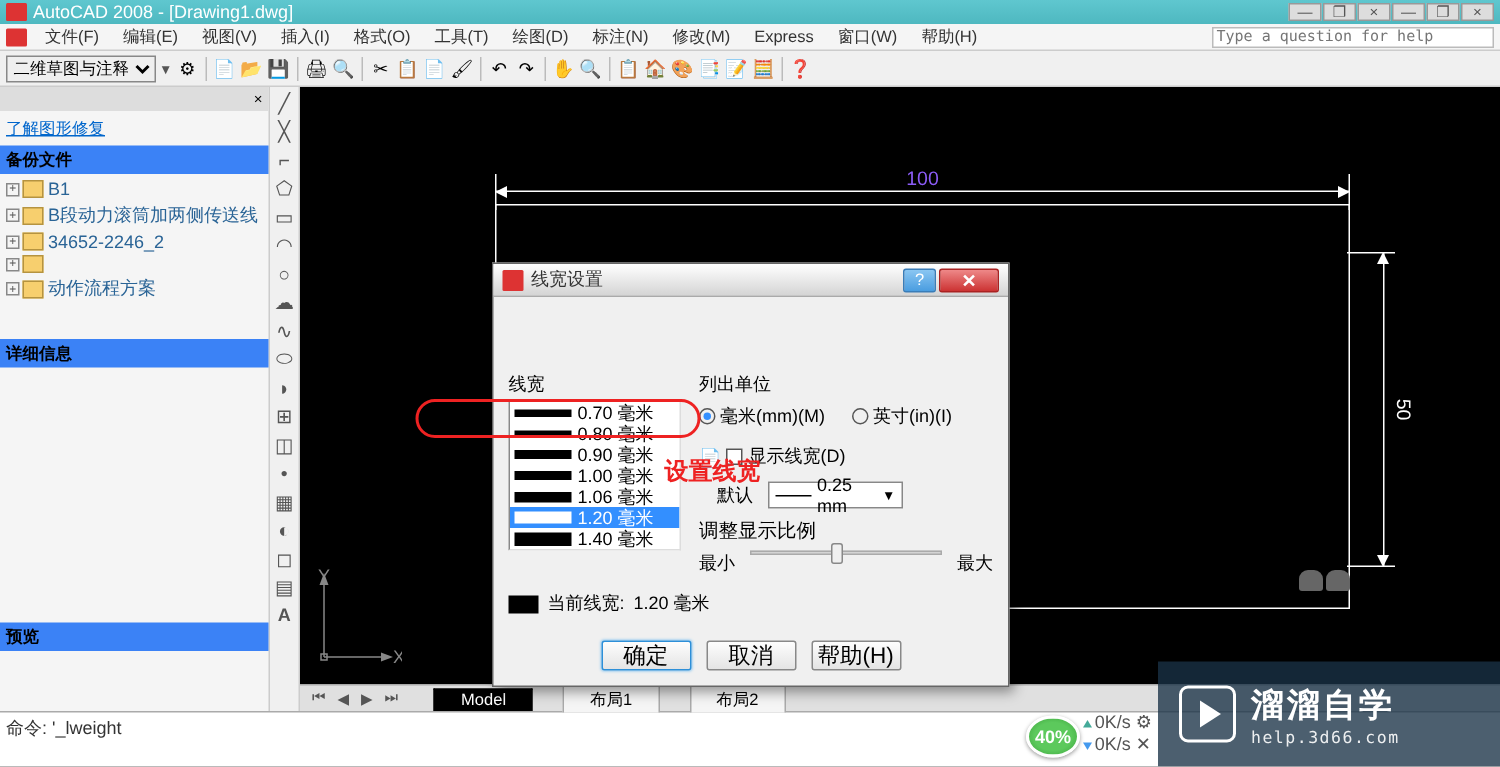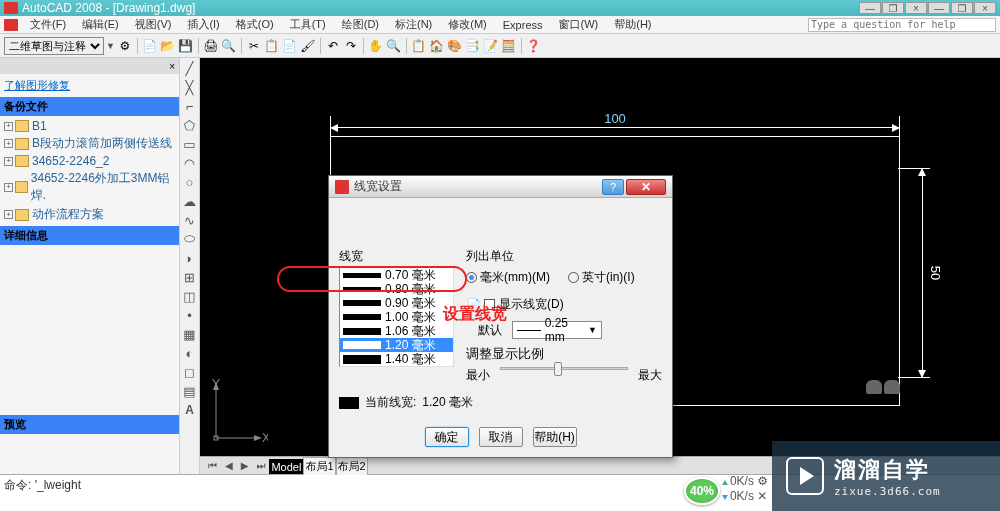--- a/index.html
+++ b/index.html
@@ -36,34 +36,34 @@
     .side-icon { width: 16px; height: 16px; display: flex; align-items: center; justify-content: center; font-size: 13px; color: #555; }
     
     .canvas-area { flex: 1; display: flex; flex-direction: column; position: relative; }
     .drawing { flex: 1; background: #000; position: relative; }
     .rect-outer { position: absolute; left: 130px; top: 78px; width: 570px; height: 270px; border: 1px solid #fff; }
     .dim-top { position: absolute; left: 130px; top: 58px; width: 570px; height: 20px; }
     .dim-top .line { position: absolute; bottom: 8px; left: 0; right: 0; border-top: 1px solid #fff; }
     .dim-top .arrow-l, .dim-top .arrow-r { position: absolute; bottom: 4px; width: 0; height: 0; border-top: 4px solid transparent; border-bottom: 4px solid transparent; }
     .dim-top .arrow-l { left: 0; border-right: 8px solid #fff; }
     .dim-top .arrow-r { right: 0; border-left: 8px solid #fff; }
-    .dim-top .txt { position: absolute; left: 50%; transform: translateX(-50%); bottom: 10px; color: #7dd3fc; font-size: 13px; }
+    .dim-top .txt { position: absolute; left: 50%; transform: translateX(-50%); bottom: 10px; color: #8b5cf6; font-size: 13px; }
     .dim-top .ext { position: absolute; top: 0; bottom: -4px; width: 1px; background: #fff; }
     .dim-right { position: absolute; right: -30px; top: 78px; width: 30px; height: 270px; left: auto; }
     .dim-right { position: absolute; left: 704px; top: 110px; width: 30px; height: 210px; }
     .dim-right .line { position: absolute; left: 18px; top: 0; bottom: 0; border-left: 1px solid #fff; }
     .dim-right .arrow-t, .dim-right .arrow-b { position: absolute; left: 14px; width: 0; height: 0; border-left: 4px solid transparent; border-right: 4px solid transparent; }
     .dim-right .arrow-t { top: 0; border-bottom: 8px solid #fff; }
     .dim-right .arrow-b { bottom: 0; border-top: 8px solid #fff; }
     .dim-right .txt { position: absolute; left: 24px; top: 50%; transform: translateY(-50%); color: #fff; font-size: 13px; writing-mode: vertical-rl; }
     .dim-right .ext { position: absolute; left: -6px; right: 4px; height: 1px; background: #fff; }
     
     .tabs { background: #e0e0e0; height: 18px; display: flex; align-items: center; border-top: 1px solid #aaa; padding-left: 4px; gap: 0; }
     .tab-nav { padding: 0 4px; font-size: 10px; color: #555; }
-    .tab { padding: 1px 1px; font-size: 11px; border: 1px solid #aaa; border-bottom: none; background: #f5f5f5; margin-top: 1px; }
+    .tab { padding: 1px 17px; font-size: 11px; border: 1px solid #aaa; border-bottom: none; background: #f5f5f5; margin-top: 1px; margin-left: 20px; }
     .tab.active { background: #000; color: #fff; border-color: #000; }
     
     .cmd-area { height: 40px; background: #fff; border-top: 1px solid #aaa; border-bottom: 1px solid #aaa; padding: 2px 4px; font-family: "SimSun", monospace; font-size: 12px; color: #333; overflow: hidden; }
     .cmd-line { white-space: pre; }
     
     
     .dialog { position: absolute; left: 328px; top: 175px; width: 345px; background: #f0f0f0; border: 1px solid #666; box-shadow: 3px 3px 8px rgba(0,0,0,0.4); }
     .dlg-title { background: linear-gradient(#fff, #d4d4d4); height: 22px; display: flex; align-items: center; padding: 0 6px; font-size: 12px; color: #333; border-bottom: 1px solid #aaa; }
     .dlg-title .icon { width: 14px; height: 14px; background: #d33; margin-right: 5px; border-radius: 1px; }
     .dlg-title .controls { margin-left: auto; display: flex; }
@@ -90,21 +90,21 @@
     .default-combo { width: 90px; height: 18px; border: 1px solid #888; background: #fff; display: flex; align-items: center; padding: 0 4px; font-size: 10px; gap: 4px; font-family: monospace; }
     .default-combo .bar { width: 28px; height: 1px; background: #000; }
     .default-combo .dd { margin-left: auto; font-size: 9px; }
     .scale-label { font-size: 13px; margin-bottom: 4px; }
     .slider-row { display: flex; align-items: flex-start; gap: 6px; font-size: 12px; }
     .slider-track { flex: 1; height: 3px; background: #d4d4d4; border: 1px solid #aaa; position: relative; margin: 0 4px; }
     .slider-thumb { position: absolute; left: 42%; top: -6px; width: 8px; height: 14px; background: #f0f0f0; border: 1px solid #888; border-radius: 2px; }
     .current-row { display: flex; align-items: center; gap: 6px; font-size: 12px; margin-top: 10px; font-family: "SimSun", monospace; }
     .current-row .swatch { width: 20px; height: 12px; background: #000; }
     .dlg-buttons { display: flex; justify-content: center; gap: 10px; padding: 8px 0 10px; }
-    .dlg-btn { width: 44px; height: 20px; border: 1px solid #888; background: linear-gradient(#fdfdfd, #e4e4e4); font-size: 12px; border-radius: 2px; }
+    .dlg-btn { width: 60px; height: 20px; border: 1px solid #888; background: linear-gradient(#fdfdfd, #e4e4e4); font-size: 15px; border-radius: 2px; }
     .dlg-btn.primary { border: 1px solid #2d8fd8; box-shadow: 0 0 2px #6cb9f0; }
     
     .annotation-oval { position: absolute; left: 277px; top: 266px; width: 190px; height: 26px; border: 2px solid #e22; border-radius: 14px; pointer-events: none; z-index: 20; }
     .annotation-text { position: absolute; left: 443px; top: 304px; color: #e22; font-size: 16px; font-weight: bold; z-index: 20; pointer-events: none; }
     
     .watermark { position: absolute; right: 0; bottom: 0; width: 228px; height: 70px; background: rgba(25,50,70,0.78); display: flex; align-items: center; gap: 10px; padding: 0 14px; color: #fff; z-index: 30; }
     .wm-icon { width: 38px; height: 38px; border: 2px solid #fff; border-radius: 6px; display: flex; align-items: center; justify-content: center; }
     .wm-play { width: 0; height: 0; border-left: 14px solid #fff; border-top: 9px solid transparent; border-bottom: 9px solid transparent; margin-left: 3px; }
     .wm-text { display: flex; flex-direction: column; }
     .wm-big { font-size: 22px; font-weight: bold; letter-spacing: 2px; }
@@ -205,21 +205,20 @@
           <span>B段动力滚筒加两侧传送线</span>
         </div>
       <div class="tree-item">
           <span class="plus">+</span>
           <span class="folder"></span>
           <span>34652-2246_2</span>
         </div>
       <div class="tree-item">
           <span class="plus">+</span>
           <span class="folder"></span>
-          <span>34652-2246外加工3MM铝焊.</span>
         </div>
       <div class="tree-item">
           <span class="plus">+</span>
           <span class="folder"></span>
           <span>动作流程方案</span>
         </div>
     </div>
     <div class="palette-section">详细信息</div>
     <div class="palette-flex"></div>
     <div class="palette-section">预览</div>
@@ -392,21 +391,21 @@
 
 <div class="annotation-oval"></div>
 <div class="annotation-text">设置线宽</div>
 
 <div class="watermark">
   <div class="wm-icon">
       <div class="wm-play"></div>
     </div>
   <div class="wm-text">
     <span class="wm-big">溜溜自学</span>
-    <span class="wm-small">zixue.3d66.com</span>
+    <span class="wm-small">help.3d66.com</span>
   </div>
 </div>
 
 <div class="speed-badge">
     <span>40%</span>
   </div>
 <div class="speed-info">
   <div><span class="arrow-up"></span><span>0K/s</span> ⚙</div>
   <div><span class="arrow-dn"></span><span>0K/s</span> ✕</div>
 </div>

